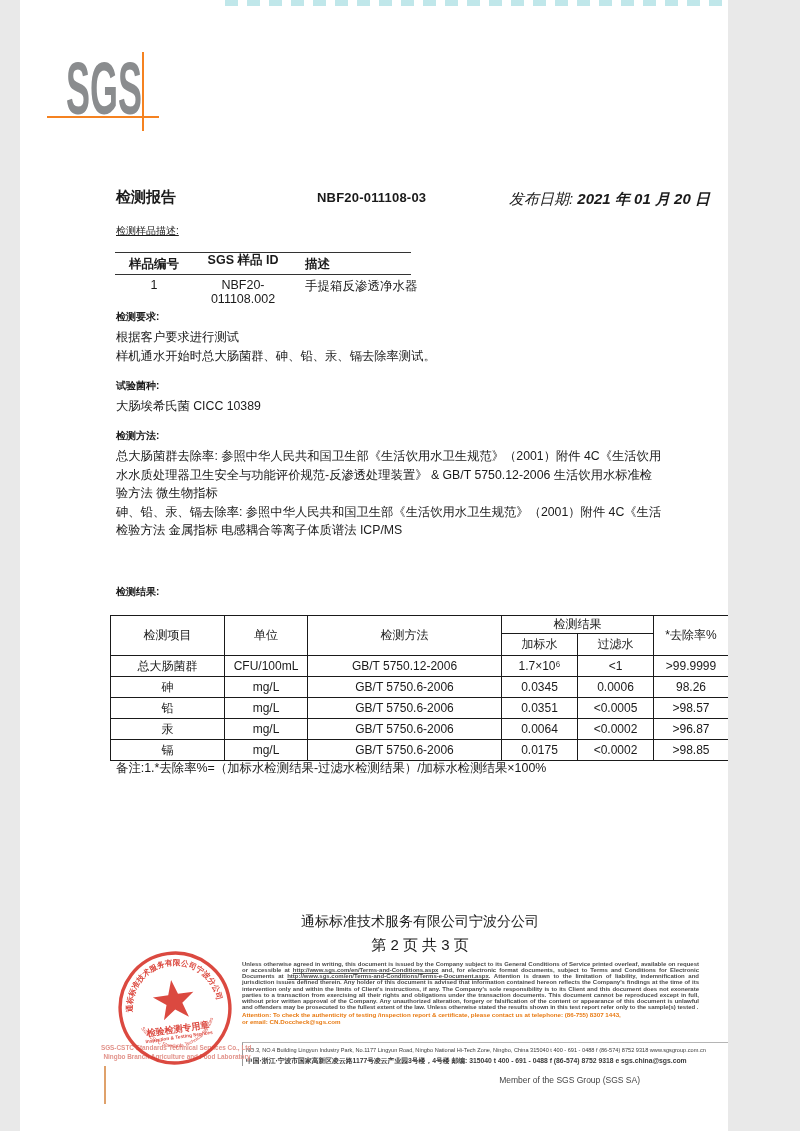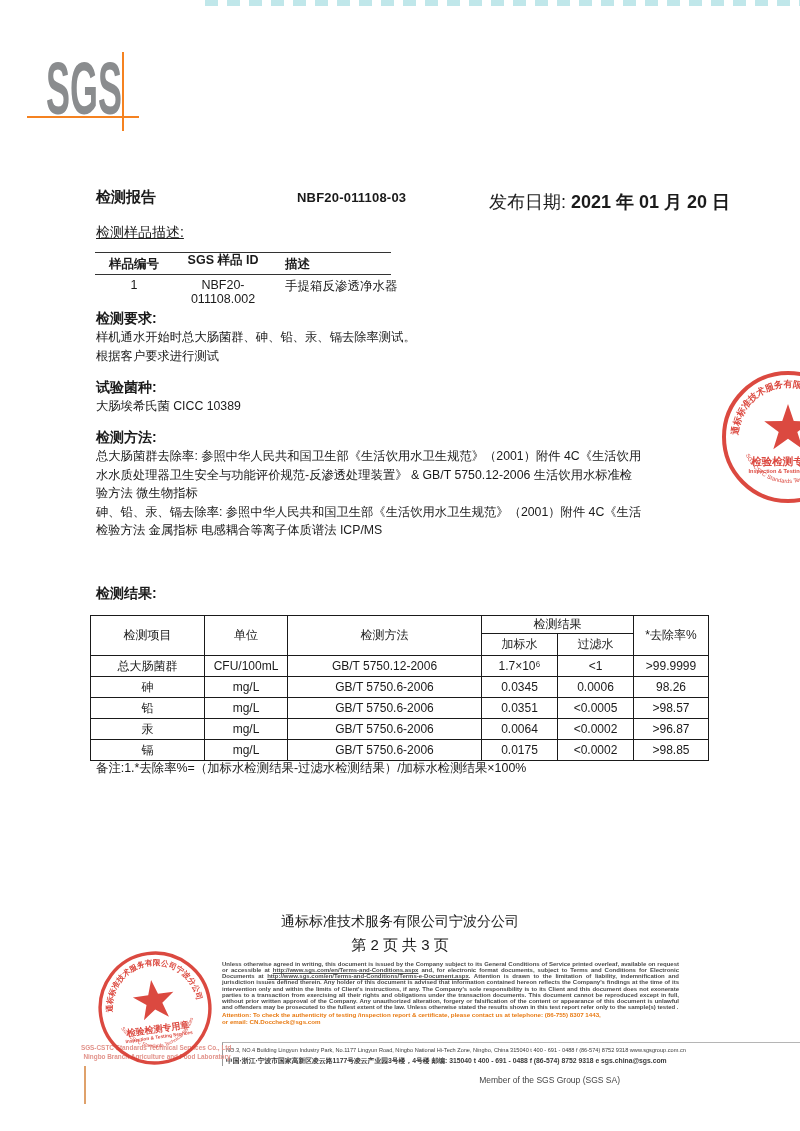--- a/index.html
+++ b/index.html
@@ -1,32 +1,32 @@
 <!DOCTYPE html>
 <html><head>
 <meta charset="utf-8">
 <style>
   html,body{margin:0;padding:0;background:#e9e9e9;}
-  .page{position:relative;width:800px;height:1131px;background:#ffffff;overflow:hidden;
-        font-family:"Liberation Sans","DejaVu Sans",sans-serif;color:#1a1a1a;}
+  .page{position:relative;width:708px;height:1131px;background:#ffffff;overflow:hidden;
+        font-family:"Liberation Sans","DejaVu Sans",sans-serif;color:#1a1a1a;margin-left:20px;}
   .abs{position:absolute;}
 
   
   .top-watermark{top:0;left:205px;right:0;height:6px;opacity:.75;
     background-image:repeating-linear-gradient(90deg, rgba(126,206,212,.65) 0 13px, rgba(255,255,255,0) 13px 22px);}
 
   
   .logo-h{left:27px;top:116px;width:112px;height:2px;background:#f58220;}
   .logo-v{left:122px;top:52px;width:2px;height:79px;background:#f58220;}
 
   
   .title{font-size:15px;font-weight:bold;}
   .hno{font-size:13px;font-weight:600;letter-spacing:.2px;}
-  .hdate{font-size:18px;}
-  .h{font-size:14px;font-weight:bold;}
+  .hdate{font-size:15px;font-style:italic;}
+  .h{font-size:10px;font-weight:bold;}
   .underl{text-decoration:underline;}
   .bl{font-size:12.3px;line-height:18.6px;}
   .rule{height:1px;background:#333;}
 
   
   .sc{font-size:12.5px;}
   .sc.bold{font-weight:bold;}
   .tc{text-align:center;}
 
   
@@ -83,22 +83,22 @@
   <div class="abs sc bold tc" style="left:96px;top:256px;width:76px;">样品编号</div>
   <div class="abs sc bold tc" style="left:170px;top:252px;width:106px;">SGS 样品 ID</div>
   <div class="abs sc bold" style="left:285px;top:256px;">描述</div>
   <div class="abs rule" style="left:95px;top:274px;width:296px;"></div>
   <div class="abs sc tc" style="left:96px;top:278px;width:76px;">1</div>
   <div class="abs sc tc" style="left:170px;top:278px;width:106px;">NBF20-011108.002</div>
   <div class="abs sc" style="left:285px;top:278px;">手提箱反渗透净水器</div>
 
   <div class="abs h" style="left:96px;top:310px;">检测要求:</div>
   <div class="abs" style="left:96px;top:328px;">
+    <div class="bl">根据客户要求进行测试</div>
     <div class="bl">样机通水开始时总大肠菌群、砷、铅、汞、镉去除率测试。</div>
-    <div class="bl">根据客户要求进行测试</div>
   </div>
 
   <div class="abs h" style="left:96px;top:379px;">试验菌种:</div>
   <div class="abs bl" style="left:96px;top:397px;">大肠埃希氏菌 CICC 10389</div>
 
   <div class="abs h" style="left:96px;top:429px;">检测方法:</div>
   <div class="abs" style="left:96px;top:447px;width:614px;">
     <div class="bl">总大肠菌群去除率: 参照中华人民共和国卫生部《生活饮用水卫生规范》（2001）附件 4C《生活饮用</div>
     <div class="bl">水水质处理器卫生安全与功能评价规范-反渗透处理装置》 &amp; GB/T 5750.12-2006 生活饮用水标准检</div>
     <div class="bl">验方法 微生物指标</div>

